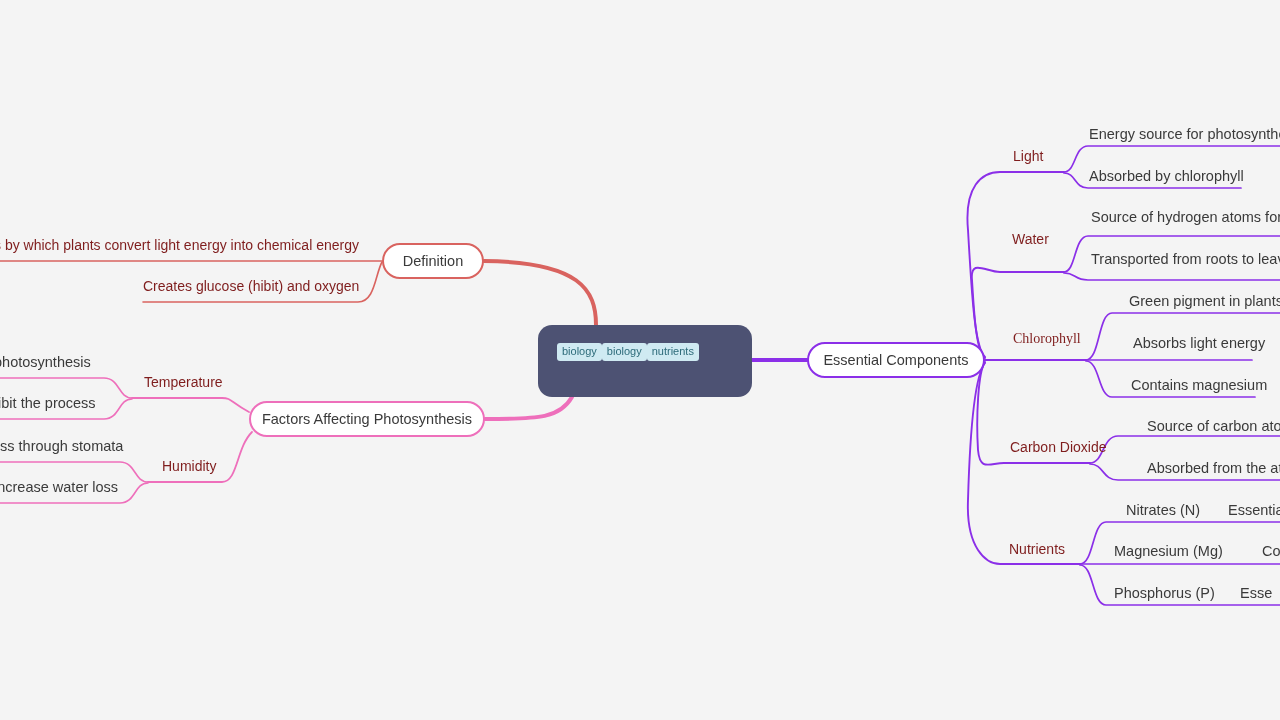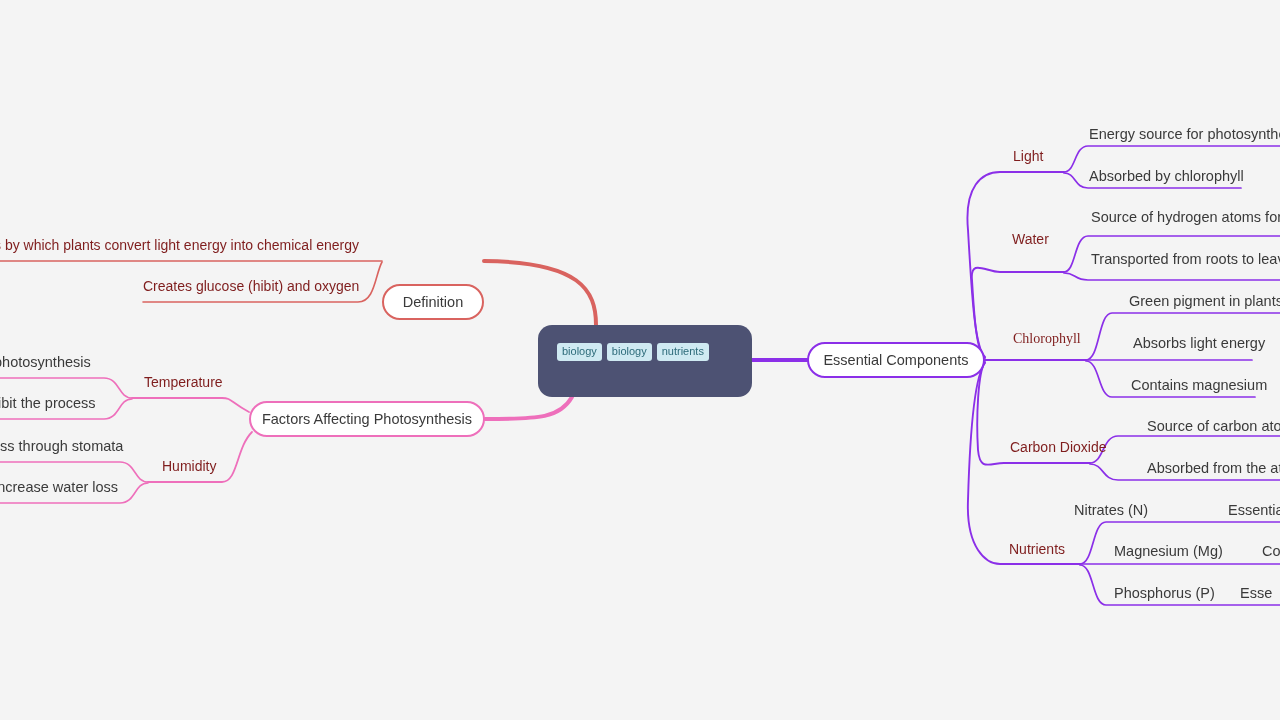--- a/index.html
+++ b/index.html
@@ -50,21 +50,20 @@
   #root-emoji {
     display: inline-block;
     font-size: 17px;
     vertical-align: baseline;
     margin-left: 5px;
     letter-spacing: 1px;
   }
   #root-tags {
     margin-top: 9px;
     display: flex;
-    gap: 5px;
   }
   .tag {
     background: #cfeaf2;
     color: #2d6b7a;
     font-size: 11px;
     line-height: 1;
     padding: 3px 5px 4px 5px;
     border-radius: 3px;
     white-space: nowrap;
   }
@@ -79,21 +78,20 @@
     align-items: center;
     justify-content: center;
     font-size: 14.5px;
     color: #3a3a3a;
     white-space: nowrap;
   }
   #pill-definition {
     left: 382px; top: 243px;
     width: 102px; height: 36px;
     border: 2.4px solid #d9635f;
-    margin-top: 41px;
   }
   #pill-factors {
     left: 249px; top: 401px;
     width: 236px; height: 36px;
     border: 2.4px solid #ee6fbb;
   }
   #pill-essential {
     left: 807px; top: 342px;
     width: 178px; height: 36px;
     border: 2.4px solid #8b2fe8;
@@ -192,21 +190,21 @@
   <div class="lbl lvl3" style="left:1091px; top:210px;">Source of hydrogen atoms for g</div>
   <div class="lbl lvl3" style="left:1091px; top:252px;">Transported from roots to leave</div>
 
   <div class="lbl lvl3" style="left:1129px; top:294px;">Green pigment in plants</div>
   <div class="lbl lvl3" style="left:1133px; top:336px;">Absorbs light energy</div>
   <div class="lbl lvl3" style="left:1131px; top:378px;">Contains magnesium</div>
 
   <div class="lbl lvl3" style="left:1147px; top:419px;">Source of carbon atom</div>
   <div class="lbl lvl3" style="left:1147px; top:461px;">Absorbed from the at</div>
 
-  <div class="lbl lvl3" style="left:1074px; top:503px;">Nitrates (N)</div>
+  <div class="lbl lvl3" style="left:1126px; top:503px;">Nitrates (N)</div>
   <div class="lbl lvl3" style="left:1114px; top:544px;">Magnesium (Mg)</div>
   <div class="lbl lvl3" style="left:1114px; top:586px;">Phosphorus (P)</div>
 
   <div class="lbl lvl3" style="left:1228px; top:503px;">Essentia</div>
   <div class="lbl lvl3" style="left:1262px; top:544px;">Co</div>
   <div class="lbl lvl3" style="left:1240px; top:586px;">Esse</div>
 
 </div>
 
 </body></html>

